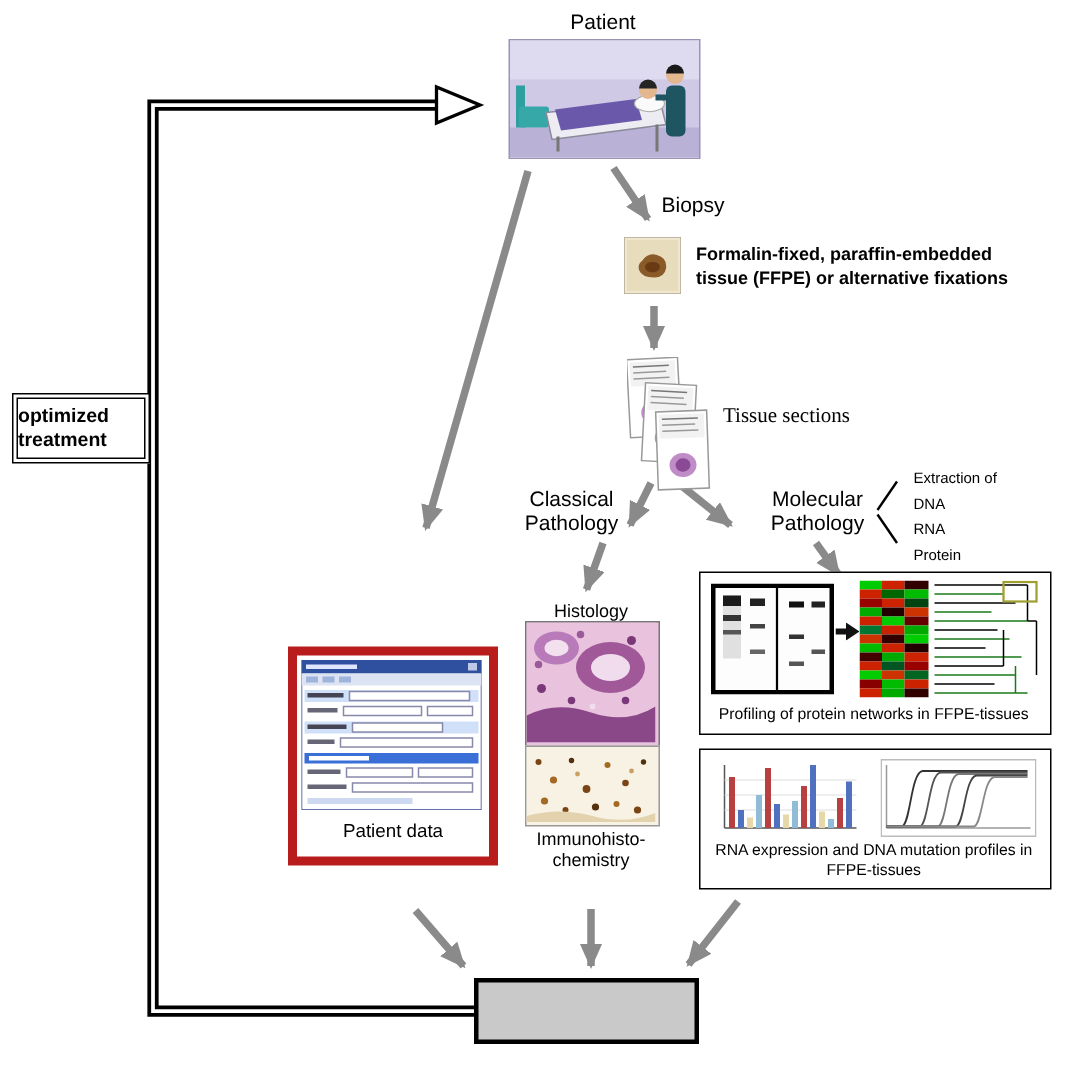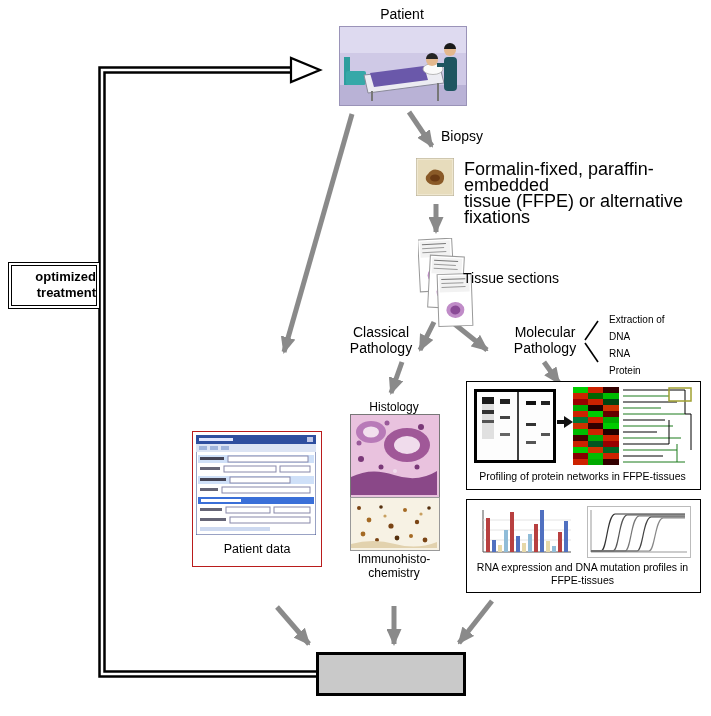--- a/index.html
+++ b/index.html
@@ -7,26 +7,26 @@
           font-family:"Liberation Sans",sans-serif;color:#000;overflow:hidden;border-radius:21px;}
   .abs{position:absolute;}
   .lbl{font-size:14px;line-height:16px;}
   .lbl-sm{font-size:12px;line-height:14px;}
   .lbl-xs{font-size:10.5px;line-height:13px;}
   .center{text-align:center;}
   #arrow-layer{position:absolute;left:0;top:0;z-index:1;}
   .node{z-index:2;}
   .imgbox{border:1px solid #9a93b8;background:#fff;}
   #optimized-box{border:4px double #000;background:#fff;font-weight:bold;
-                 font-size:13px;line-height:16px;text-align:right;padding-top:3px;}
-  #patient-data-box{border:1px solid #b91c1c;background:#fff;}
+                 font-size:13px;line-height:16px;text-align:left;padding-top:3px;}
+  #patient-data-box{border:6px solid #b91c1c;background:#fff;}
   .panel-box{border:1px solid #000;background:#fff;}
   #data-analysis-box{border:3px solid #000;background:#c9c9c9;font-weight:bold;
                      font-size:14px;line-height:17px;text-align:center;padding-top:2px;}
-  .ffpe-text{font-size:18px;line-height:16px;}
+  .ffpe-text{font-size:12px;line-height:16px;font-weight:bold;}
   .extraction{font-size:10px;line-height:17px;}
 </style>
 </head>
 <body>
 
 <div id="canvas">
 
   <svg id="arrow-layer" width="711" height="716" viewBox="0 0 711 716">
     <defs>
       <marker id="gah" markerUnits="userSpaceOnUse" markerWidth="17" markerHeight="15" refX="15" refY="7.5" orient="auto">
@@ -126,21 +126,21 @@
         <rect x="2" y="2" width="30" height="16" fill="#f2f2f2"></rect>
         <line x1="4" y1="5" x2="28" y2="5" stroke="#777" stroke-width="1"></line>
         <line x1="4" y1="9" x2="26" y2="9" stroke="#999" stroke-width="1"></line>
         <line x1="4" y1="13" x2="28" y2="13" stroke="#999" stroke-width="1"></line>
         <ellipse cx="17" cy="36" rx="9" ry="8" fill="#c08cc8"></ellipse>
         <ellipse cx="17" cy="36" rx="5" ry="4.5" fill="#8a4a96"></ellipse>
       </g>
     </svg>
   </div>
 
-  <div class="abs node lbl" style="left:463px;top:270px;">Tissue sections</div>
+  <div class="abs node lbl" style="left:482px;top:270px;font-family:Liberation Serif, serif;">Tissue sections</div>
 
   <div class="abs node lbl center" style="left:336px;top:324px;width:90px;">
     <div>Classical</div>
     <div>Pathology</div>
   </div>
 
   <div class="abs node lbl center" style="left:500px;top:324px;width:90px;">
     <div>Molecular</div>
     <div>Pathology</div>
   </div>

